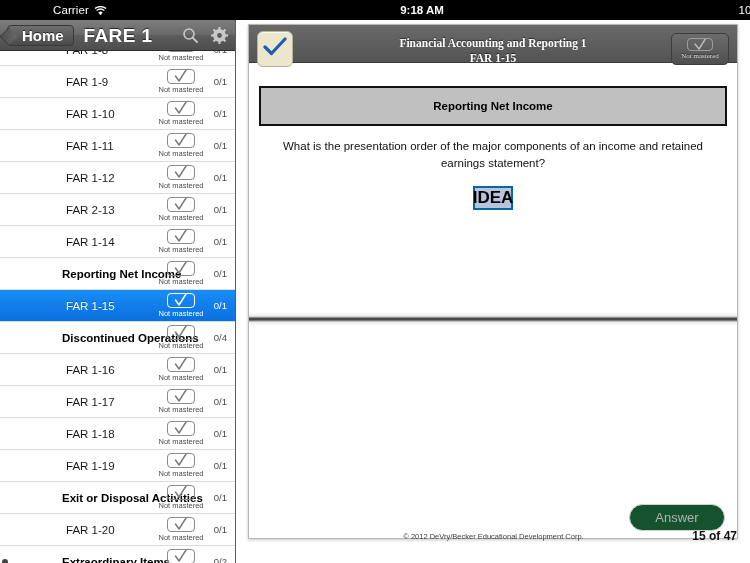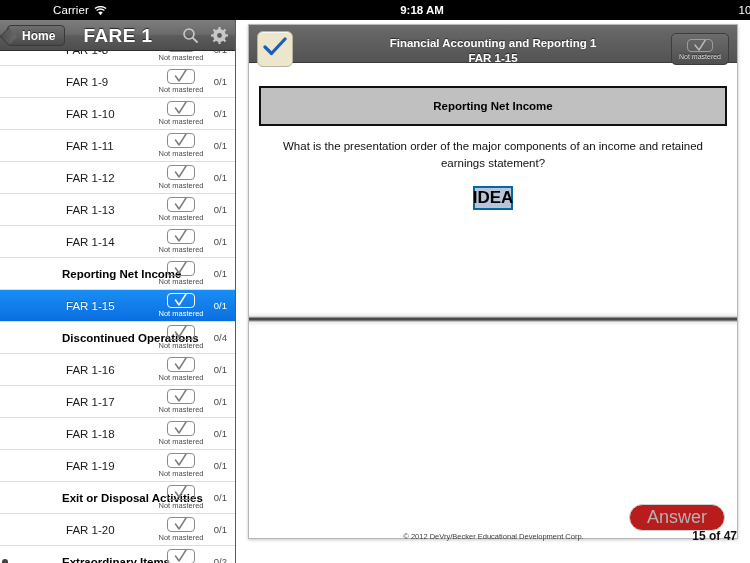--- a/index.html
+++ b/index.html
@@ -47,21 +47,21 @@
     background: linear-gradient(to bottom, #7d7d7d 0%, #6a6a6a 48%, #5c5c5c 52%, #4d4d4d 100%);
     border-bottom: 1px solid #2d2d2d;
     z-index: 5;
   }
   .home-btn {
     position: absolute; left: 7px; top: 5px; height: 21px;
     padding: 0 9px 0 14px;
     display: flex; align-items: center;
     background: linear-gradient(to bottom, #6e6e6e, #4a4a4a);
     border: 1px solid #393939; border-radius: 4px;
-    color: #fff; font-size: 12px; font-weight: bold;
+    color: #fff; font-size: 15px; font-weight: bold;
     text-shadow: 0 -1px 0 rgba(0,0,0,.6);
   }
   .home-btn:before {
     content: ""; position: absolute; left: -6px; top: 3.5px;
     width: 12px; height: 12px;
     background: linear-gradient(to bottom left, #6a6a6a, #4d4d4d);
     border-left: 1px solid #393939; border-bottom: 1px solid #393939;
     transform: rotate(45deg); border-radius: 2px;
   }
   .sb-title {
@@ -119,20 +119,21 @@
     position: absolute; left: 11px; top: 4px; width: 490px; height: 515px;
     background: #fff;
     border: 1px solid #b7b7b7;
     box-shadow: 0 1px 3px rgba(0,0,0,.22);
     overflow: hidden;
   }
   .card-head {
     position: relative; height: 38px; width: 100%;
     background: linear-gradient(to bottom, #6a6a6a 0%, #5e5e5e 50%, #545454 100%);
     border-bottom: 1px solid #3a3a3a;
+    font-family: Liberation Serif, serif;
   }
   .mastery-toggle {
     position: absolute; left: 8px; top: 6px; width: 36px; height: 36px;
     background: #ece7cc; border: 1px solid #b9b29a; border-radius: 6px;
     display: flex; align-items: center; justify-content: center;
     box-shadow: inset 0 1px 0 rgba(255,255,255,.7);
   }
   .card-head-titles {
     position: absolute; left: 0; top: 0; width: 100%; height: 50px;
     display: flex; flex-direction: column; align-items: center; justify-content: center;
@@ -178,23 +179,23 @@
       rgba(200,200,200,.35) 30%,
       #4a4a4a 46%, #4a4a4a 56%,
       rgba(200,200,200,.35) 72%,
       rgba(255,255,255,0) 100%);
   }
 
   .answer-btn {
     position: absolute; right: 12px; bottom: 9px;
     width: 96px; height: 27px;
     border: 1px solid #d2d2d2; border-radius: 14px;
-    background: #b91c1c;
+    background: #14532d;
     display: flex; align-items: center; justify-content: center;
-    color: #b3b3b3; font-size: 18px;
+    color: #b3b3b3; font-size: 13px;
   }
 
   .footer { position: absolute; left: 0; bottom: 5px; width: 513px; height: 34px; }
   .copyright {
     position: absolute; left: 0; width: 513px; top: 8px;
     text-align: center; font-size: 7.5px; color: #3d3d3d;
   }
   .pagecount {
     position: absolute; right: 13px; top: 5px;
     font-size: 12px; font-weight: bold; color: #111;
@@ -304,21 +305,21 @@
             <span class="chkbox">
               <svg width="13" height="15" viewBox="0 0 13 15">
                 <path d="M1.5 6 L5 11 L12 0" stroke="#7d7d7d" stroke-width="1.5" fill="none" stroke-linecap="round" stroke-linejoin="round"></path>
               </svg>
             </span>
             <span class="chk-label">Not mastered</span>
           </div>
           <div class="row-count">0/1</div>
         </div>
         <div class="row">
-          <div class="row-label">FAR 1-13</div>
+          <div class="row-label">FAR 2-13</div>
           <div class="row-chk">
             <span class="chkbox">
               <svg width="13" height="15" viewBox="0 0 13 15">
                 <path d="M1.5 6 L5 11 L12 0" stroke="#7d7d7d" stroke-width="1.5" fill="none" stroke-linecap="round" stroke-linejoin="round"></path>
               </svg>
             </span>
             <span class="chk-label">Not mastered</span>
           </div>
           <div class="row-count">0/1</div>
         </div>

